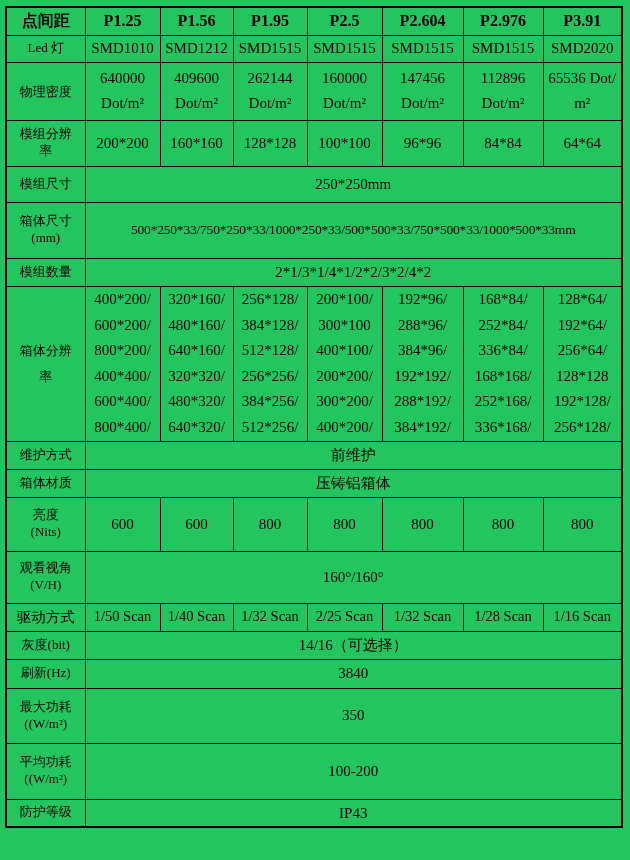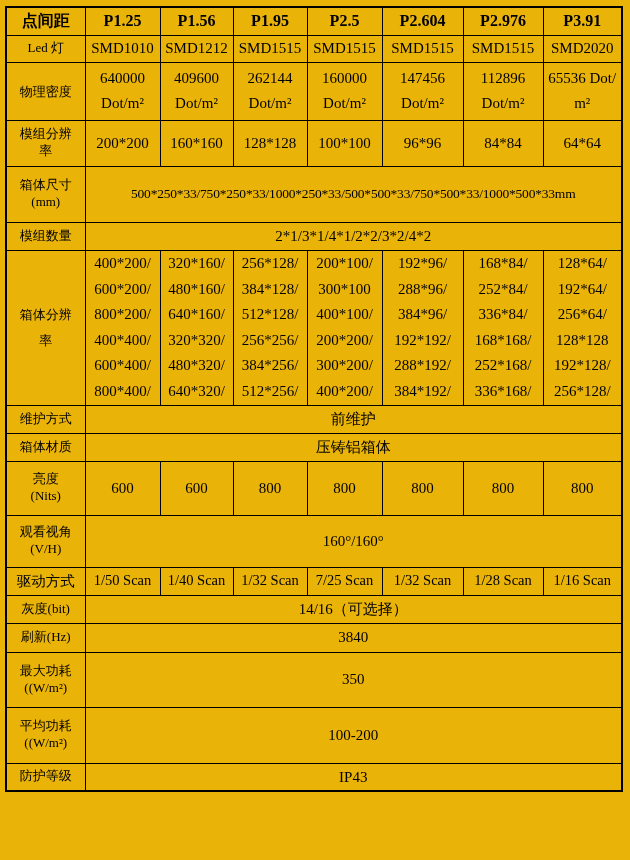--- a/index.html
+++ b/index.html
@@ -1,16 +1,16 @@
 <!DOCTYPE html>
 <html><head>
 <meta charset="utf-8">
 <style>
   html,body{margin:0;padding:0;background:#fff;}
-  .page{position:relative;width:630px;height:860px;background:#eab308;overflow:hidden;}
+  .page{position:relative;width:630px;height:860px;background:#22c55e;overflow:hidden;}
   table.spec{
     position:absolute;left:5px;top:6px;
     width:618px;
     border-collapse:collapse;
     table-layout:fixed;
     border:2px solid #000;
     font-family:"Liberation Serif","DejaVu Serif",serif;
     color:#000;
   }
   td{
@@ -87,20 +87,24 @@
           <td class="label">模组分辨
 率</td>
           <td>200*200</td>
           <td>160*160</td>
           <td>128*128</td>
           <td>100*100</td>
           <td>96*96</td>
           <td>84*84</td>
           <td>64*64</td>
         </tr>
+        <tr style="height: 36px;">
+          <td class="label">模组尺寸</td>
+          <td colspan="7" class="span">250*250mm</td>
+        </tr>
         <tr class="longtext" style="height: 56px;">
           <td class="label">箱体尺寸
 (mm)</td>
           <td colspan="7" class="span">500*250*33/750*250*33/1000*250*33/500*500*33/750*500*33/1000*500*33mm</td>
         </tr>
         <tr style="height: 28px;">
           <td class="label">模组数量</td>
           <td colspan="7" class="span">2*1/3*1/4*1/2*2/3*2/4*2</td>
         </tr>
         <tr class="multi" style="height: 155px;">
@@ -171,21 +175,21 @@
         <tr style="height: 52px;">
           <td class="label">观看视角
 (V/H)</td>
           <td colspan="7" class="span">160°/160°</td>
         </tr>
         <tr class="scan" style="height: 28px;">
           <td class="label">驱动方式</td>
           <td>1/50 Scan</td>
           <td>1/40 Scan</td>
           <td>1/32 Scan</td>
-          <td>7/25 Scan</td>
+          <td>2/25 Scan</td>
           <td>1/32 Scan</td>
           <td>1/28 Scan</td>
           <td>1/16 Scan</td>
         </tr>
         <tr style="height: 28px; padding-left: 35px;">
           <td class="label">灰度(bit)</td>
           <td colspan="7" class="span">14/16（可选择）</td>
         </tr>
         <tr style="height: 29px;">
           <td class="label">刷新(Hz)</td>

